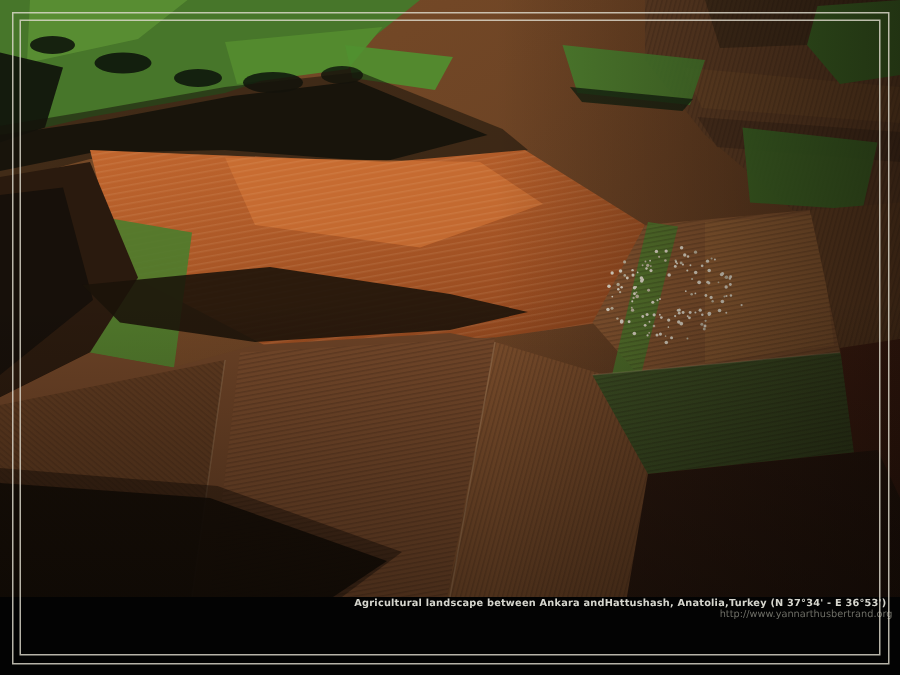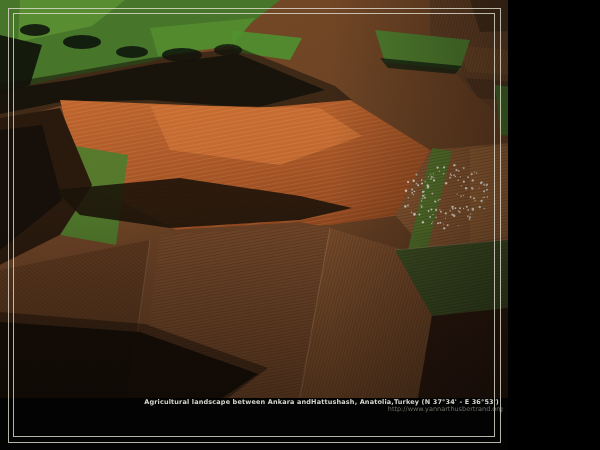--- a/index.html
+++ b/index.html
@@ -1,16 +1,16 @@
 <!DOCTYPE html>
 <html><head>
 <meta charset="utf-8">
 <style>
   html,body{margin:0;padding:0;background:#000;}
-  .stage{position:relative;width:508px;height:450px;background:#000;overflow:hidden;
+  .stage{position:relative;width:600px;height:450px;background:#000;overflow:hidden;
          font-family:"DejaVu Sans", sans-serif;}
   .photo{position:absolute;left:0;top:0;width:600px;height:398px;z-index:1;}
   .caption-band{position:absolute;left:0;top:398px;width:600px;height:52px;background:#030303;z-index:2;}
   .caption{position:absolute;top:399px;right:9px;text-align:right;z-index:4;}
   .caption-title{font-size:6.5px;line-height:7px;font-weight:bold;color:#d6d6ce;letter-spacing:0.15px;white-space:nowrap;}
   .caption-url{font-size:6.5px;line-height:7px;color:#6e6e66;margin-right:-4px;white-space:nowrap;}
   .frame-line{position:absolute;border:1.5px solid rgba(222,218,205,0.82);pointer-events:none;z-index:5;}
   .frame-outer{inset:7.5px;}
   .frame-inner{inset:13px;}
 </style>

